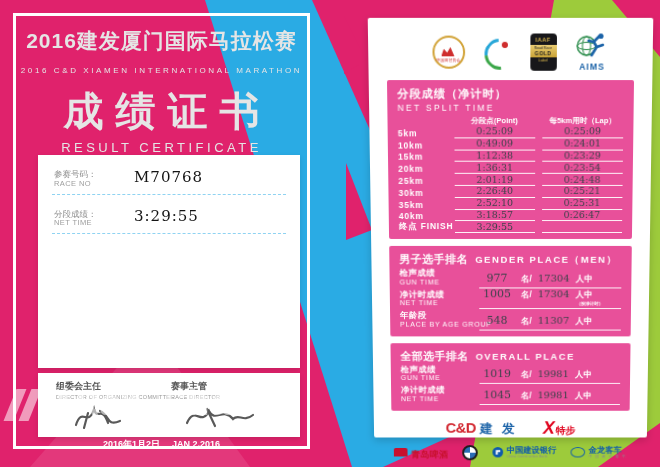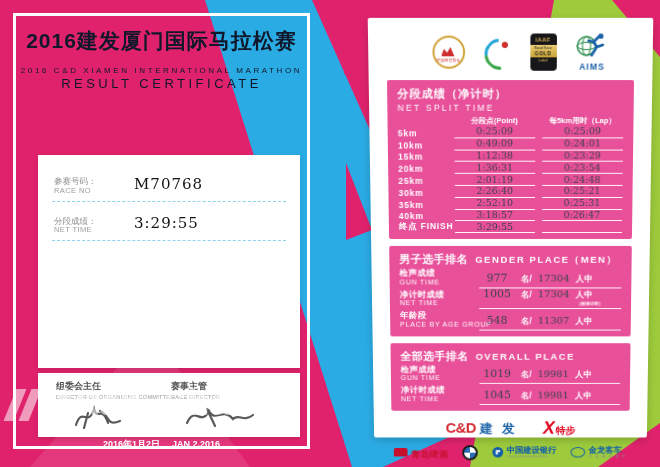--- a/index.html
+++ b/index.html
@@ -11,28 +11,28 @@
   .bg-green{background:#9dcb3b;clip-path:polygon(554px 0,660px 0,660px 467px,470px 467px);}
   .bg-tri-tr{background:#e0226c;clip-path:polygon(612px 0,660px 0,660px 57px);}
   .bg-tri-br{background:#e0226c;clip-path:polygon(598px 467px,660px 423px,660px 467px);}
   .bg-w1{background:#e0226c;clip-path:polygon(344px 16px,366px 60px,344px 74px);}
   .bg-w2{background:#e0226c;clip-path:polygon(346px 163px,372px 230px,346px 240px);}
   .bg-soft{background:rgba(255,255,255,.10);clip-path:polygon(30px 467px,150px 330px,250px 467px);}
 
   
   .left-frame{position:absolute;left:13px;top:13px;width:297px;height:436px;
               border:3px solid #fff;box-sizing:border-box;}
-  .titles{position:absolute;left:13px;top:27px;width:297px;text-align:center;color:#0f172a;}
+  .titles{position:absolute;left:13px;top:27px;width:297px;text-align:center;color:#e5e5e5;}
   .t-cn{font-size:21px;font-weight:bold;letter-spacing:1px;white-space:nowrap;}
   .t-en{font-size:8px;letter-spacing:2.6px;margin-top:11px;white-space:nowrap;}
   .c-cn{font-size:40px;font-weight:bold;letter-spacing:12px;text-indent:12px;margin-top:9px;}
   .c-en{font-size:13px;letter-spacing:3.5px;margin-top:1px;}
 
   .fields-card{position:absolute;left:38px;top:155px;width:262px;height:213px;background:#fff;
-               box-sizing:border-box;padding:7px 14px 0 14px;box-shadow:0 2px 5px rgba(0,0,0,.12);}
+               box-sizing:border-box;padding:0 14px 0 14px;box-shadow:0 2px 5px rgba(0,0,0,.12);}
   .field-row{position:relative;height:38.5px;border-bottom:1.5px dashed #8fd3f2;}
   .f-label{position:absolute;left:2px;bottom:5px;line-height:1.15;}
   .f-cn{display:block;font-size:8.5px;color:#8d8d8d;}
   .f-en{display:block;font-size:7.5px;color:#9d9d9d;letter-spacing:.4px;}
   .f-val{position:absolute;bottom:8px;color:#141414;}
   .f-mono .f-val{left:82px;font-family:"DejaVu Serif",serif;font-size:15px;letter-spacing:1px;}
   .f-name .f-val{left:48px;font-size:16px;font-weight:bold;}
   .f-event .f-val{left:42px;font-size:13.5px;color:#4c4c4c;}
   .f-time .f-val{left:82px;font-family:"DejaVu Serif",serif;font-size:15px;letter-spacing:1px;}
 
@@ -145,20 +145,21 @@
   <div class="bg bg-tri-br"></div>
   <div class="bg bg-w1"></div>
   <div class="bg bg-w2"></div>
   <div class="bg bg-soft"></div>
 
   <div class="left-frame"></div>
 
   <div class="titles">
     <div class="t-cn">2016建发厦门国际马拉松赛</div>
     <div class="t-en">2016  C&amp;D  XIAMEN  INTERNATIONAL  MARATHON</div>
+    <div class="c-cn">成绩证书</div>
     <div class="c-en">RESULT CERTIFICATE</div>
   </div>
 
   <div class="fields-card">
       <div class="field-row f-mono">
         <div class="f-label">
           <div class="f-cn">参赛号码：</div>
           <div class="f-en">RACE NO</div>
         </div>
         <div class="f-val">M70768</div>

